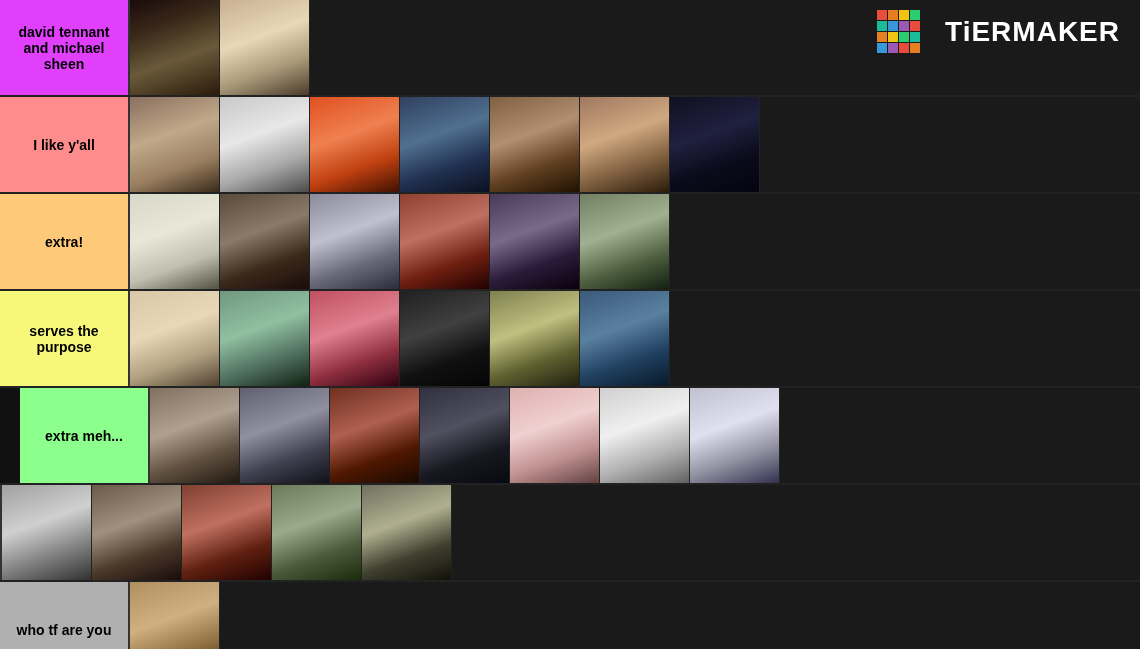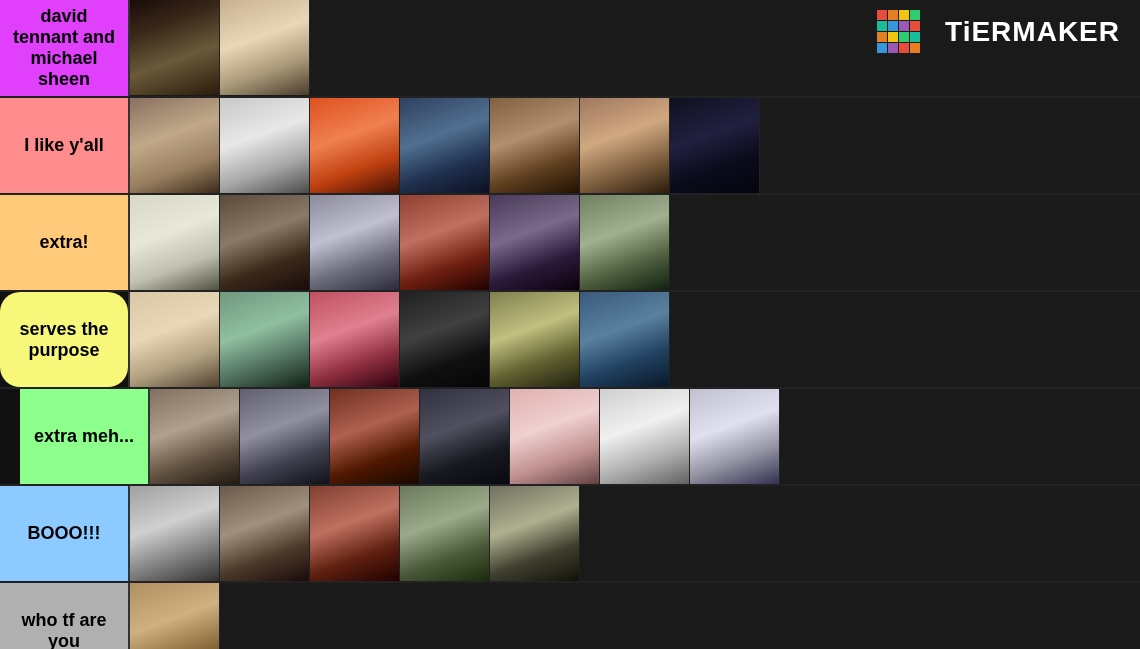--- a/index.html
+++ b/index.html
@@ -24,21 +24,21 @@
       min-height: 95px;
     }
 
     .tier-label {
       width: 128px;
       min-width: 128px;
       display: flex;
       align-items: center;
       justify-content: center;
       text-align: center;
-      font-size: 18px;
+      font-size: 14px;
       font-weight: bold;
       color: #000;
       padding: 6px;
       word-break: break-word;
     }
 
     .tier-items {
       display: flex;
       flex-direction: row;
       flex-wrap: nowrap;
@@ -97,21 +97,21 @@
       font-weight: bold;
       color: white;
       font-family: Arial, sans-serif;
       letter-spacing: 1px;
     }
 
     
     .row-s { background: #e040fb; }
     .row-a { background: #ff8c8c; }
     .row-b { background: #ffc97a; }
-    .row-c { background: #f7f77a; border-radius: 20px; }
+    .row-c { background: #f7f77a; }
     .row-d { background: #8cff8c; margin-left: 20px; }
     .row-e { background: #8ccaff; }
     .row-f { background: #b0b0b0; }
 
     
     .p1  { background: linear-gradient(135deg, #4a3a2a 0%, #8a6a4a 50%, #2a1a0a 100%); }
     .p2  { background: linear-gradient(135deg, #6a5a4a 0%, #aaa090 50%, #3a2a1a 100%); }
   </style>
 </head>
 <body>
@@ -252,21 +252,20 @@
         <div class="tier-item">
           <div class="char-img" style="background: linear-gradient(160deg, #d0d0d0 0%, #f0f0f0 40%, #b0b0b0 70%, #606060 100%);"></div>
         </div>
         <div class="tier-item">
           <div class="char-img" style="background: linear-gradient(160deg, #c0c0d0 0%, #e0e0f0 40%, #9090a0 70%, #303050 100%);"></div>
         </div>
       </div>
     </div>
 
     <div class="tier-row">
-      <div class="tier-label row-e">BOOO!!!</div>
       <div class="tier-items">
         <div class="tier-item">
           <div class="char-img" style="background: linear-gradient(160deg, #a0a0a0 0%, #d0d0d0 40%, #808080 70%, #303030 100%);"></div>
         </div>
         <div class="tier-item">
           <div class="char-img" style="background: linear-gradient(160deg, #6a5a4a 0%, #a09080 40%, #4a3a2a 70%, #1a0a0a 100%);"></div>
         </div>
         <div class="tier-item">
           <div class="char-img" style="background: linear-gradient(160deg, #804030 0%, #c07060 40%, #602010 70%, #200000 100%);"></div>
         </div>

